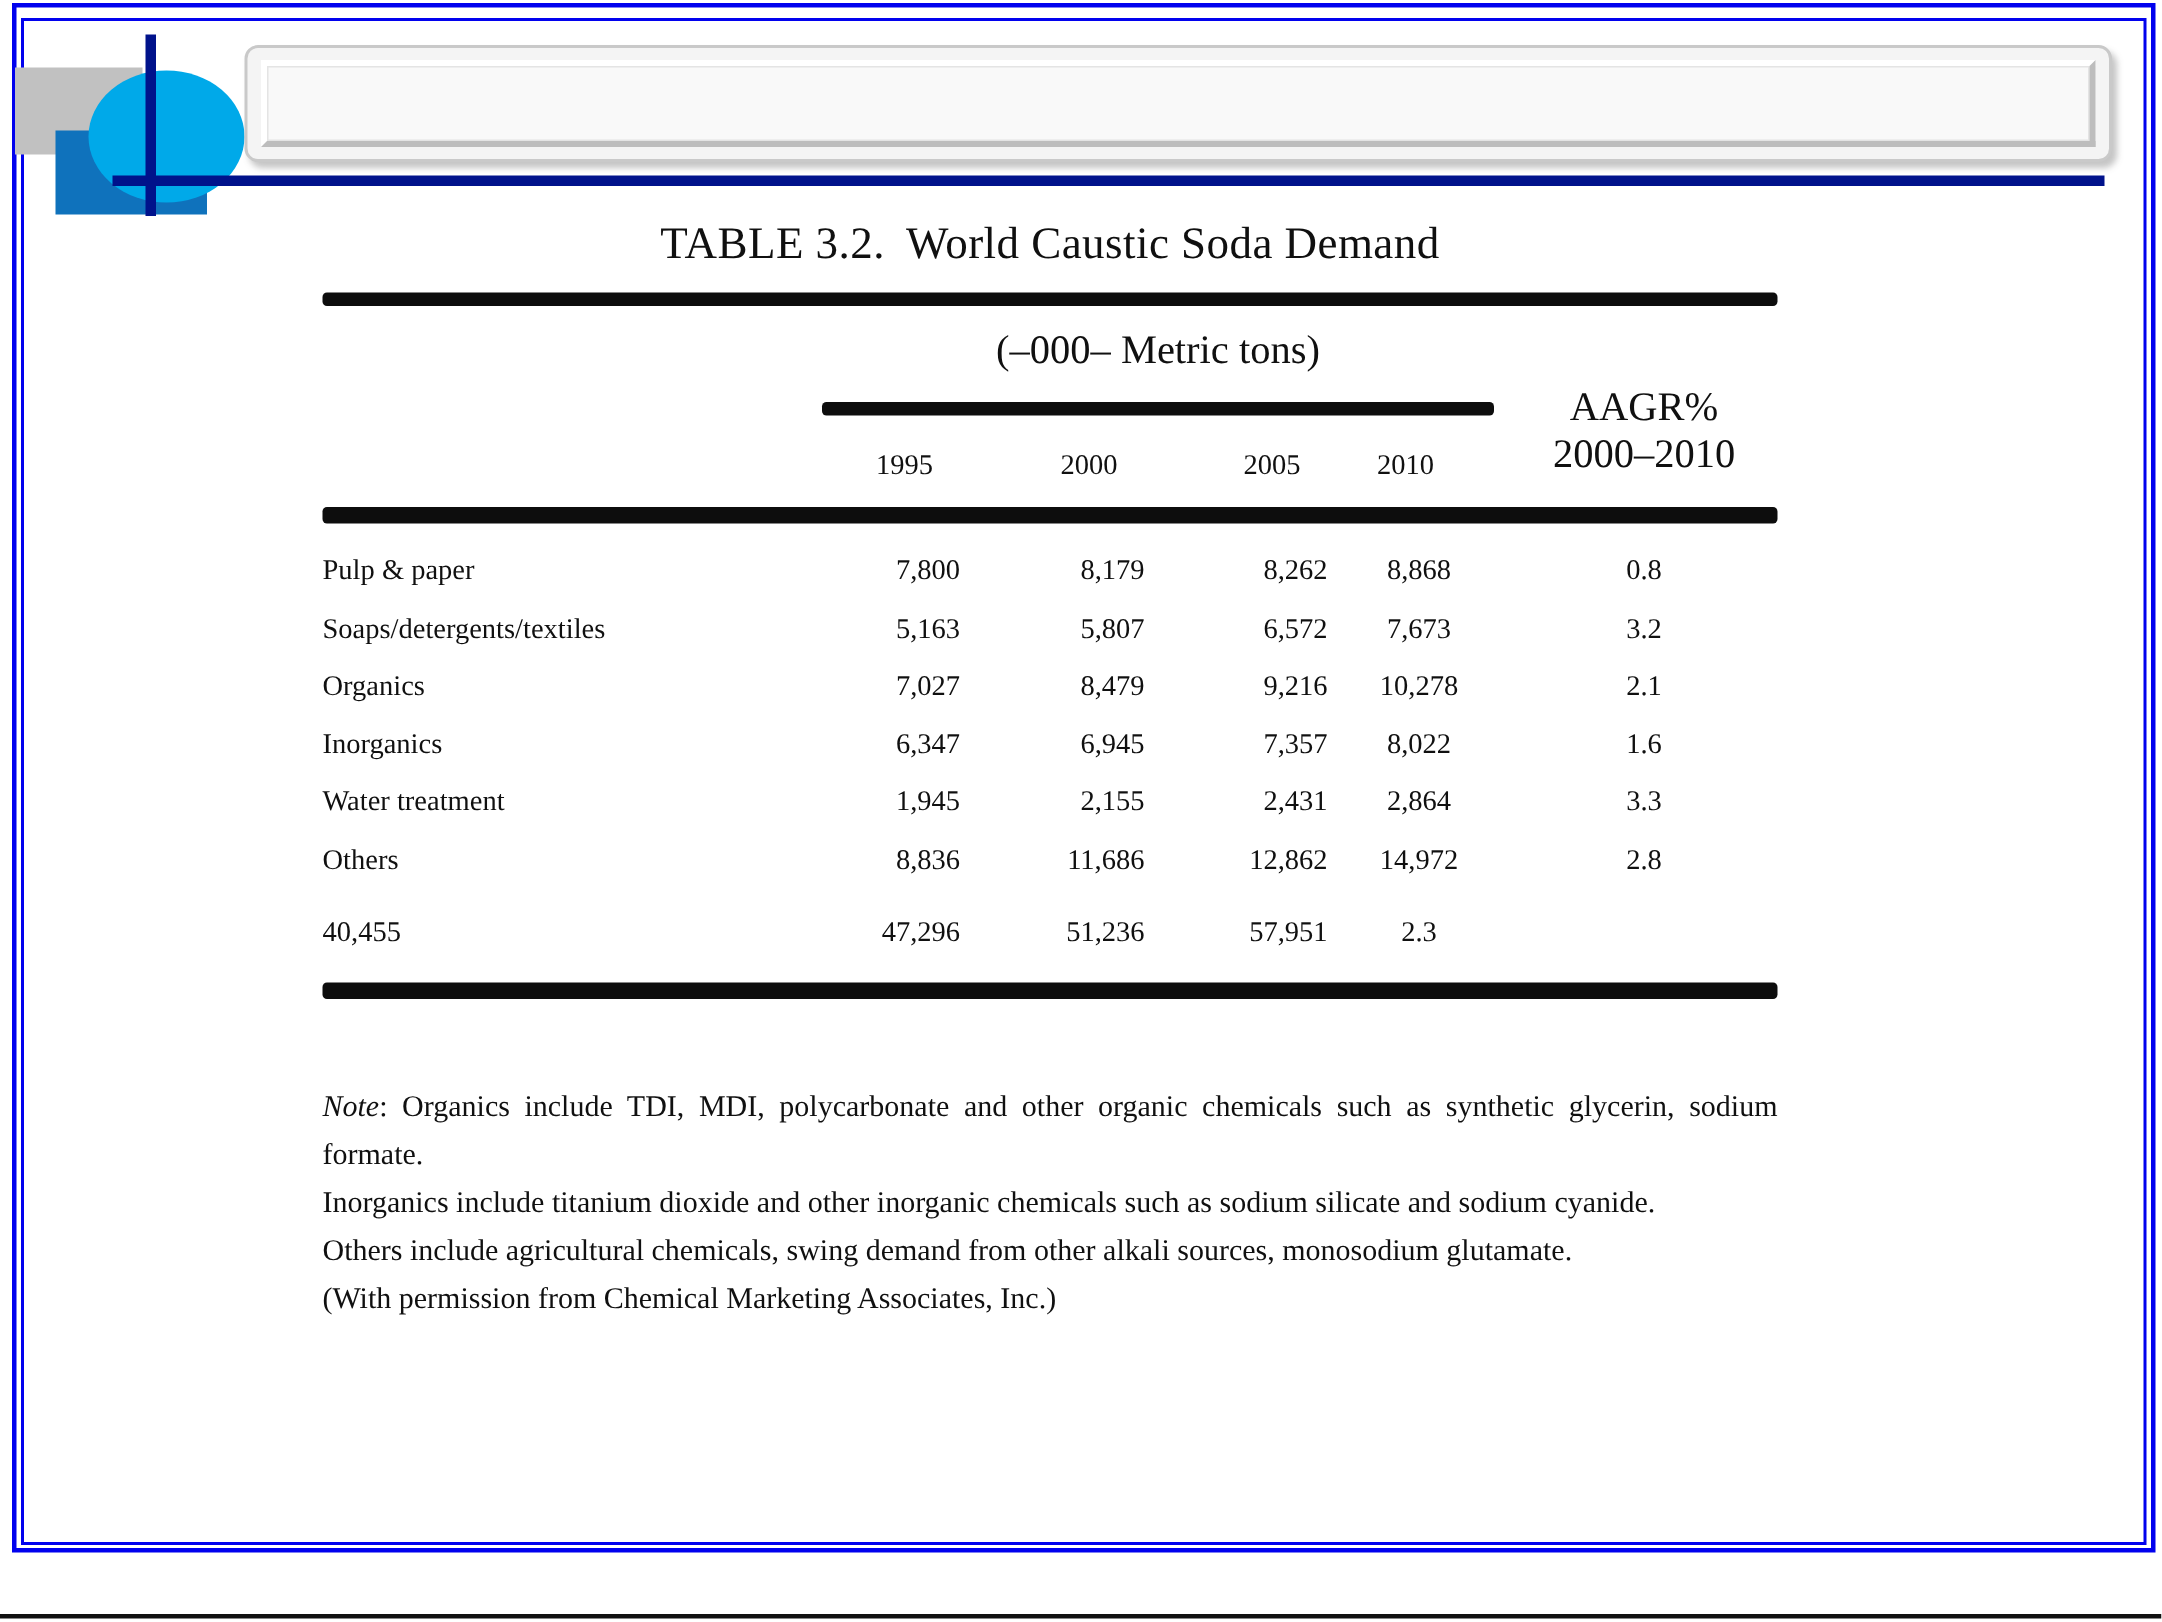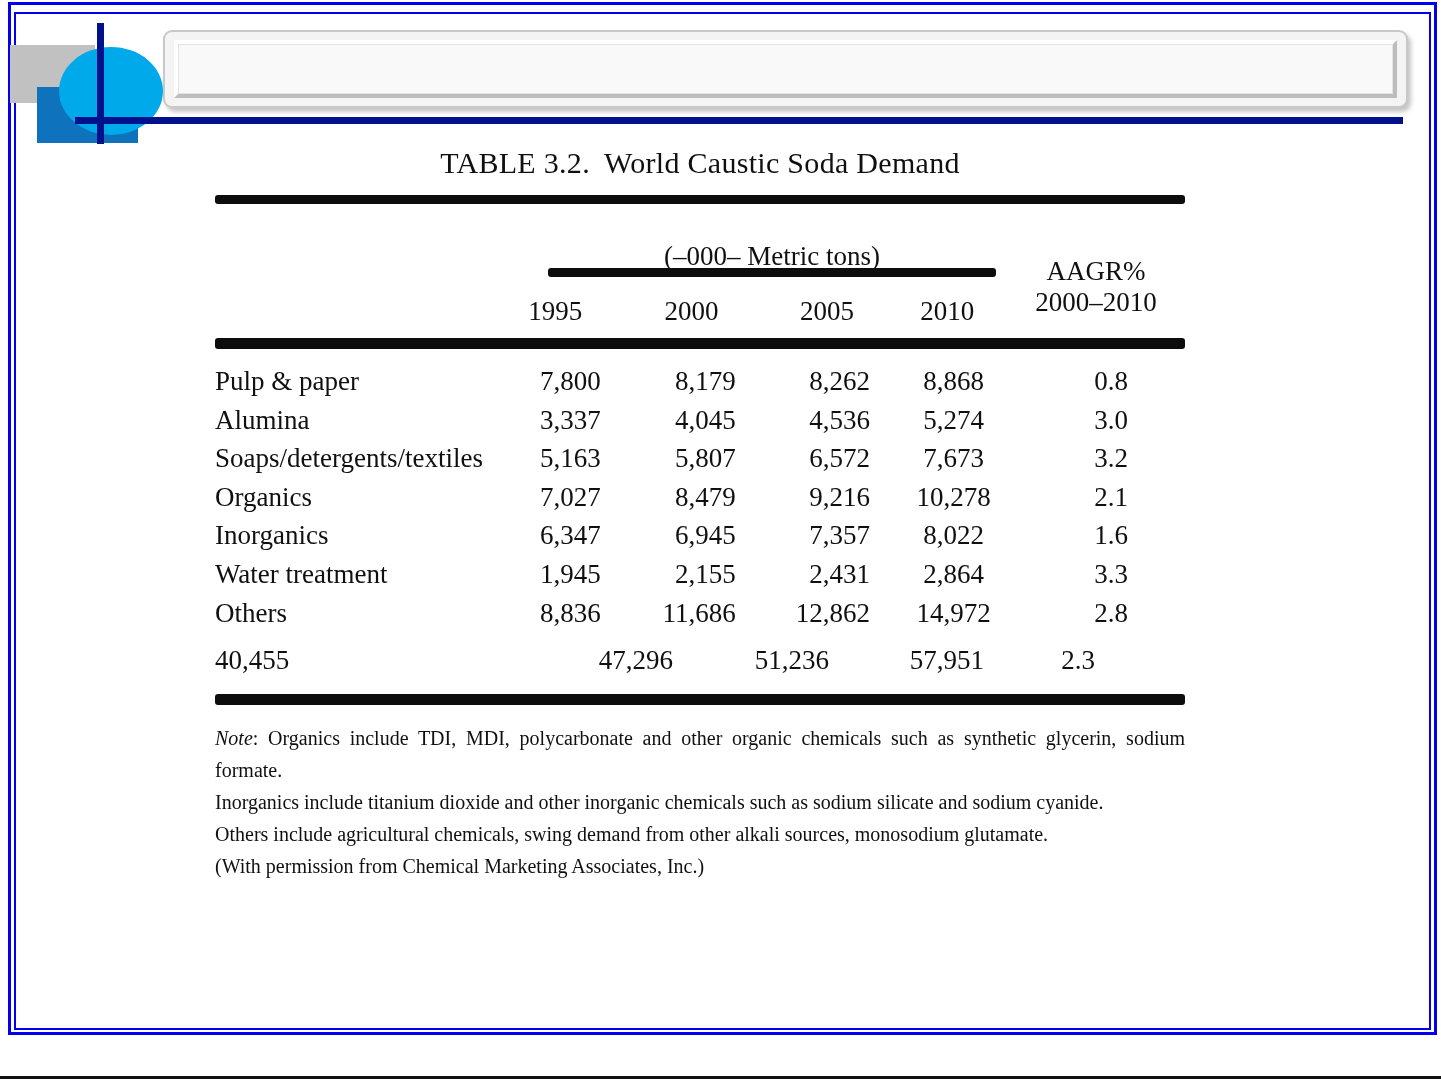--- a/index.html
+++ b/index.html
@@ -49,29 +49,29 @@
   }
   .tbl-caption .cap-title { margin-left: 14px; }
 
   .ctable { left: 215px; top: 195px; width: 970px; }
   .rule { background: #0d0d0d; border-radius: 3px; }
   .rule-top    { height: 9px; }
   .rule-heavy  { height: 11px; }
   .rule-bottom { height: 11px; margin-top: 14px; }
 
   .thead-area { position: relative; height: 134px; font-size: 27px; }
-  .unit-label { position: absolute; left: 333px; top: 37px; width: 448px;
+  .unit-label { position: absolute; left: 333px; top: 14px; width: 448px;
                 text-align: center; line-height: 30px; white-space: nowrap; }
   .rule-mid   { position: absolute; left: 333px; top: 64px; width: 448px; height: 9px; }
   .aagr-head  { position: absolute; left: 792px; top: 52px; width: 178px;
                 text-align: center; line-height: 31px; }
   .years-row  { position: absolute; left: 0; top: 88px; width: 100%;
                 display: flex; line-height: 30px; }
 
-  .trow { display: flex; line-height: 38.6px; font-size: 27px; white-space: nowrap; gap: 33px; }
+  .trow { display: flex; line-height: 38.6px; font-size: 19px; white-space: nowrap; }
   .trow > div:nth-child(1) { width: 345px; text-align: left; }
   .trow > div:nth-child(2) { width: 80px;  text-align: right; }
   .trow > div:nth-child(3) { width: 123px; text-align: right; }
   .trow > div:nth-child(4) { width: 122px; text-align: right; }
   .trow > div:nth-child(5) { width: 122px; text-align: center; }
   .trow > div:nth-child(6) { width: 178px; text-align: center; }
   .years-row > div { padding-right: 18px; }
   .years-row > div:nth-child(1), .years-row > div:nth-child(6) { padding-right: 0; }
 
   .tbody-area { padding-top: 13px; }
@@ -130,28 +130,20 @@
   <div class="tbody-area">
     <div class="trow">
       <div>Pulp &amp; paper</div>
       <div>7,800</div>
       <div>8,179</div>
       <div>8,262</div>
       <div>8,868</div>
       <div>0.8</div>
     </div>
     <div class="trow">
-      <div>Alumina</div>
-      <div>3,337</div>
-      <div>4,045</div>
-      <div>4,536</div>
-      <div>5,274</div>
-      <div>3.0</div>
-    </div>
-    <div class="trow">
       <div>Soaps/detergents/textiles</div>
       <div>5,163</div>
       <div>5,807</div>
       <div>6,572</div>
       <div>7,673</div>
       <div>3.2</div>
     </div>
     <div class="trow">
       <div>Organics</div>
       <div>7,027</div>

